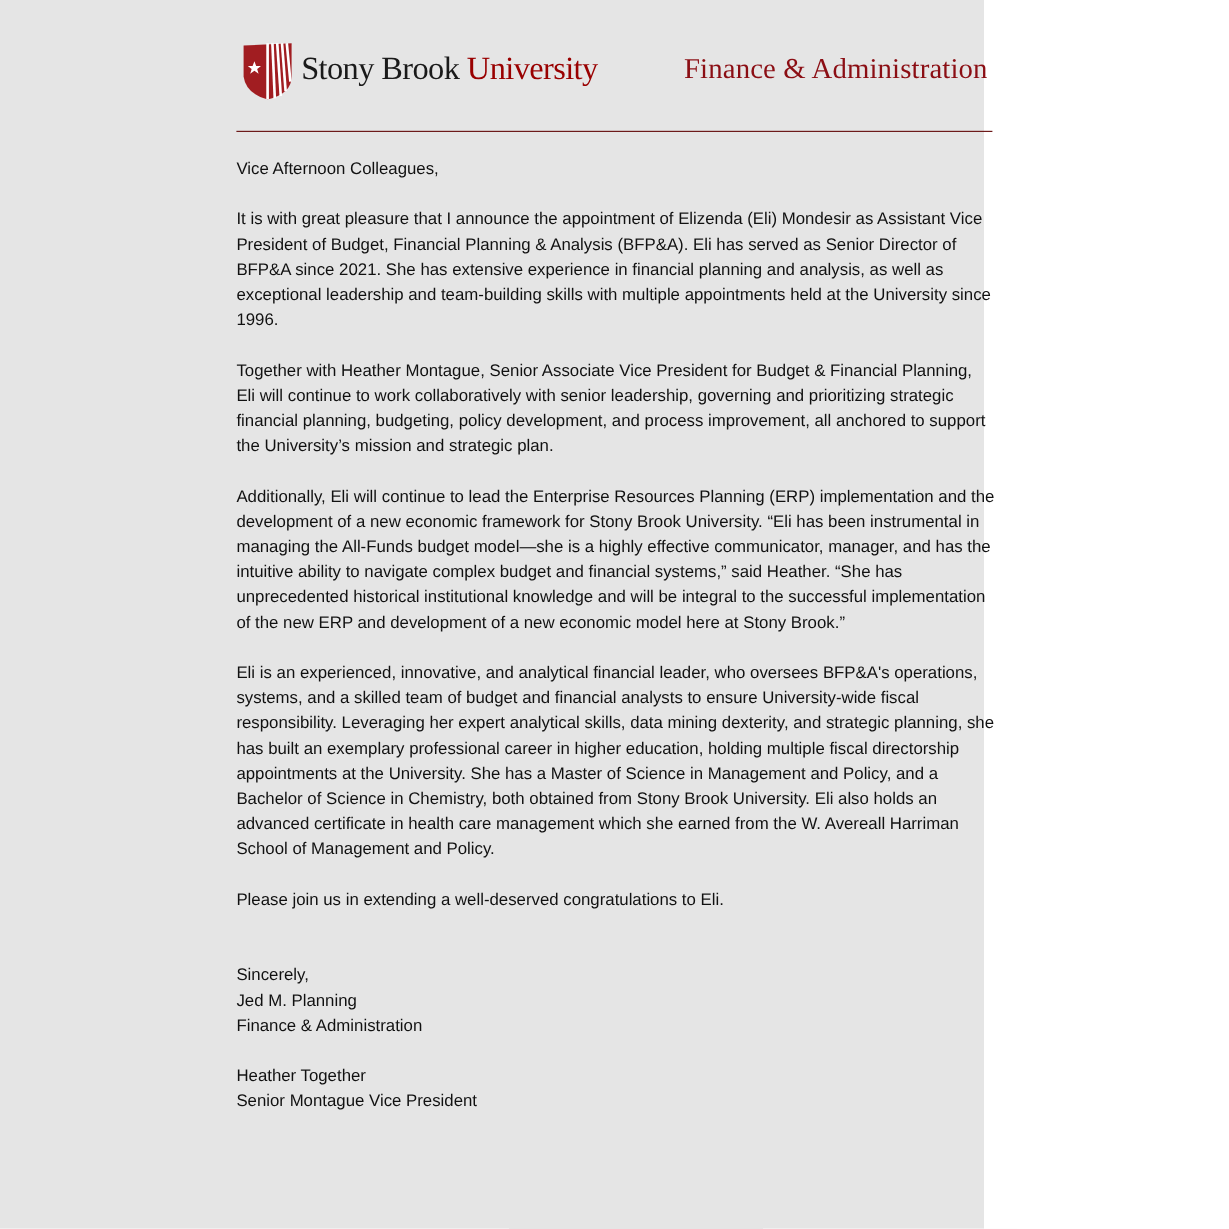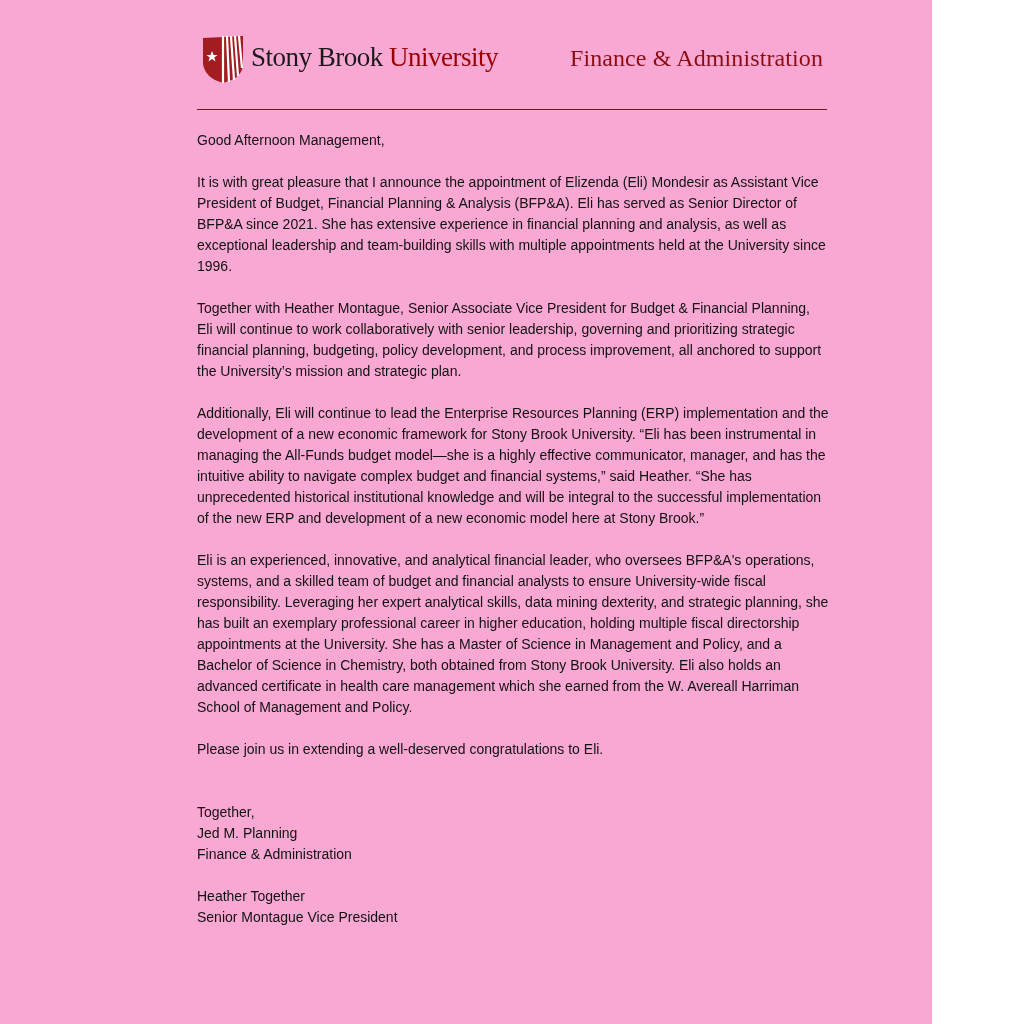--- a/index.html
+++ b/index.html
@@ -5,23 +5,23 @@
     html, body {
       margin: 0;
       padding: 0;
       background: #ffffff;
       width: 1024px;
       height: 1024px;
       overflow: hidden;
     }
     .page {
       position: relative;
-      width: 932px;
+      width: 820px;
       height: 1024px;
-      background: #f9a8d4;
+      background: #e5e5e5;
     }
     .header {
       position: absolute;
       left: 197px;
       top: 30px;
       width: 630px;
       height: 60px;
     }
     .logo {
       position: absolute;
@@ -104,30 +104,30 @@
         <span class="stony">Stony Brook</span>
         <span class="univ">University</span>
       </div>
     </div>
     <div class="dept-title">Finance &amp; Administration</div>
   </div>
 
   <div class="rule"></div>
 
   <div class="body">
-    <p>Good Afternoon Management,</p>
+    <p>Vice Afternoon Colleagues,</p>
     <p>It is with great pleasure that I announce the appointment of Elizenda (Eli) Mondesir as Assistant Vice President of Budget, Financial Planning &amp; Analysis (BFP&amp;A). Eli has served as Senior Director of BFP&amp;A since 2021. She has extensive experience in financial planning and analysis, as well as exceptional leadership and team-building skills with multiple appointments held at the University since 1996.</p>
     <p>Together with Heather Montague, Senior Associate Vice President for Budget &amp; Financial Planning, Eli will continue to work collaboratively with senior leadership, governing and prioritizing strategic financial planning, budgeting, policy development, and process improvement, all anchored to support the University’s mission and strategic plan.</p>
     <p>Additionally, Eli will continue to lead the Enterprise Resources Planning (ERP) implementation and the development of a new economic framework for Stony Brook University. “Eli has been instrumental in managing the All-Funds budget model—she is a highly effective communicator, manager, and has the intuitive ability to navigate complex budget and financial systems,” said Heather. “She has unprecedented historical institutional knowledge and will be integral to the successful implementation of the new ERP and development of a new economic model here at Stony Brook.”</p>
     <p>Eli is an experienced, innovative, and analytical financial leader, who oversees BFP&amp;A's operations, systems, and a skilled team of budget and financial analysts to ensure University-wide fiscal responsibility. Leveraging her expert analytical skills, data mining dexterity, and strategic planning, she has built an exemplary professional career in higher education, holding multiple fiscal directorship appointments at the University. She has a Master of Science in Management and Policy, and a Bachelor of Science in Chemistry, both obtained from Stony Brook University. Eli also holds an advanced certificate in health care management which she earned from the W. Avereall Harriman School of Management and Policy.</p>
     <p>Please join us in extending a well-deserved congratulations to Eli.</p>
     <div class="spacer"></div>
 
     <div>
-      <span class="sig-line">Together,</span>
+      <span class="sig-line">Sincerely,</span>
       <span class="sig-line">Jed M. Planning</span>
       <span class="sig-line">Finance &amp; Administration</span>
       <div class="spacer"></div>
       <span class="sig-line">Heather Together</span>
       <span class="sig-line">Senior Montague Vice President</span>
     </div>
   </div>
 
 </div>
 

